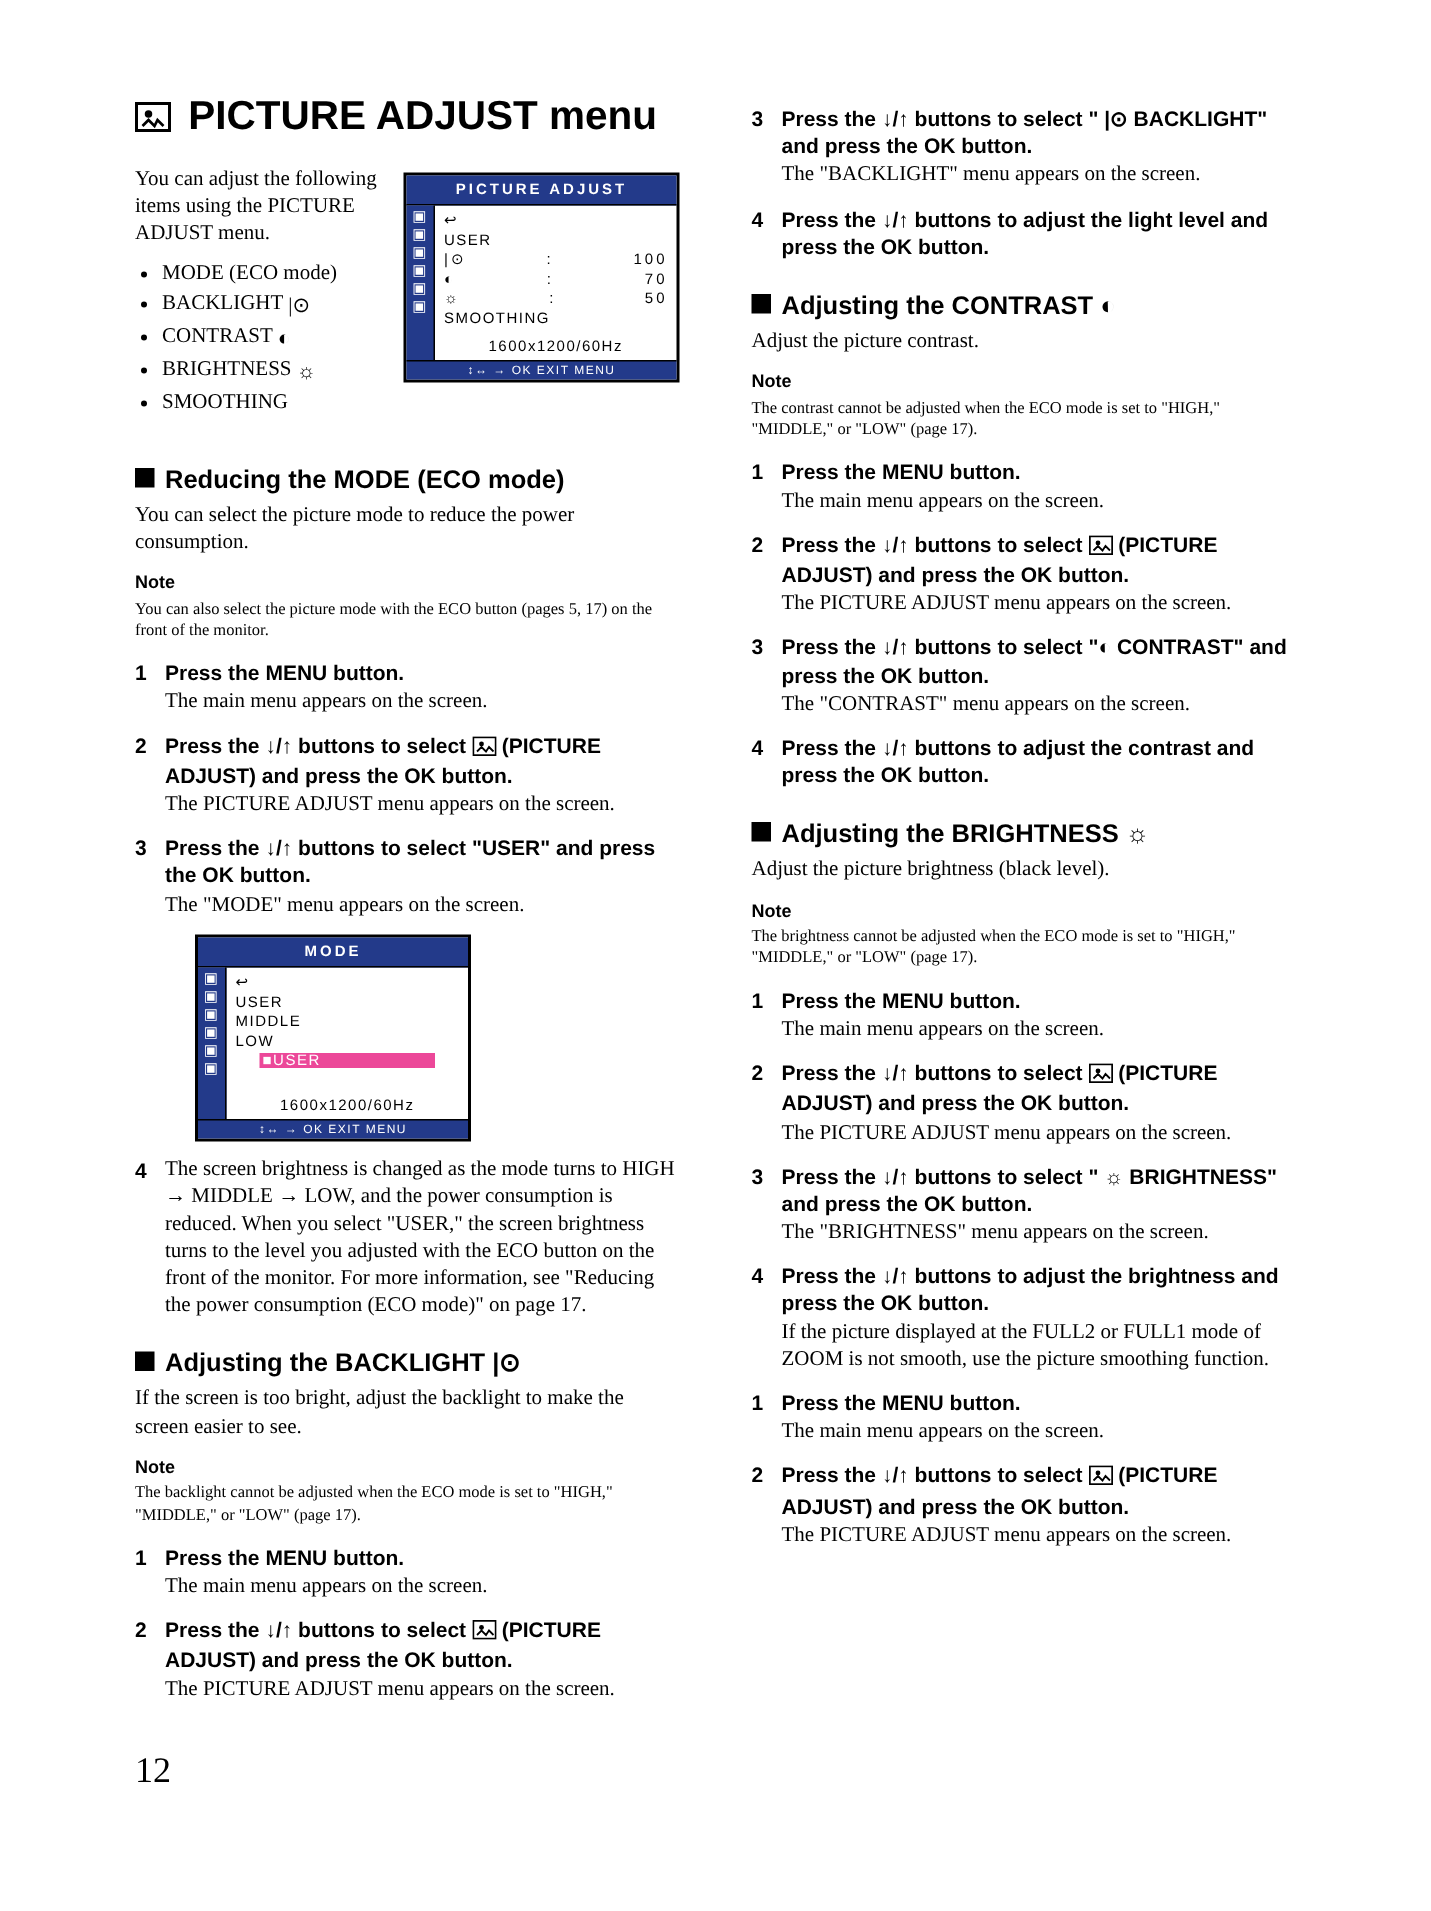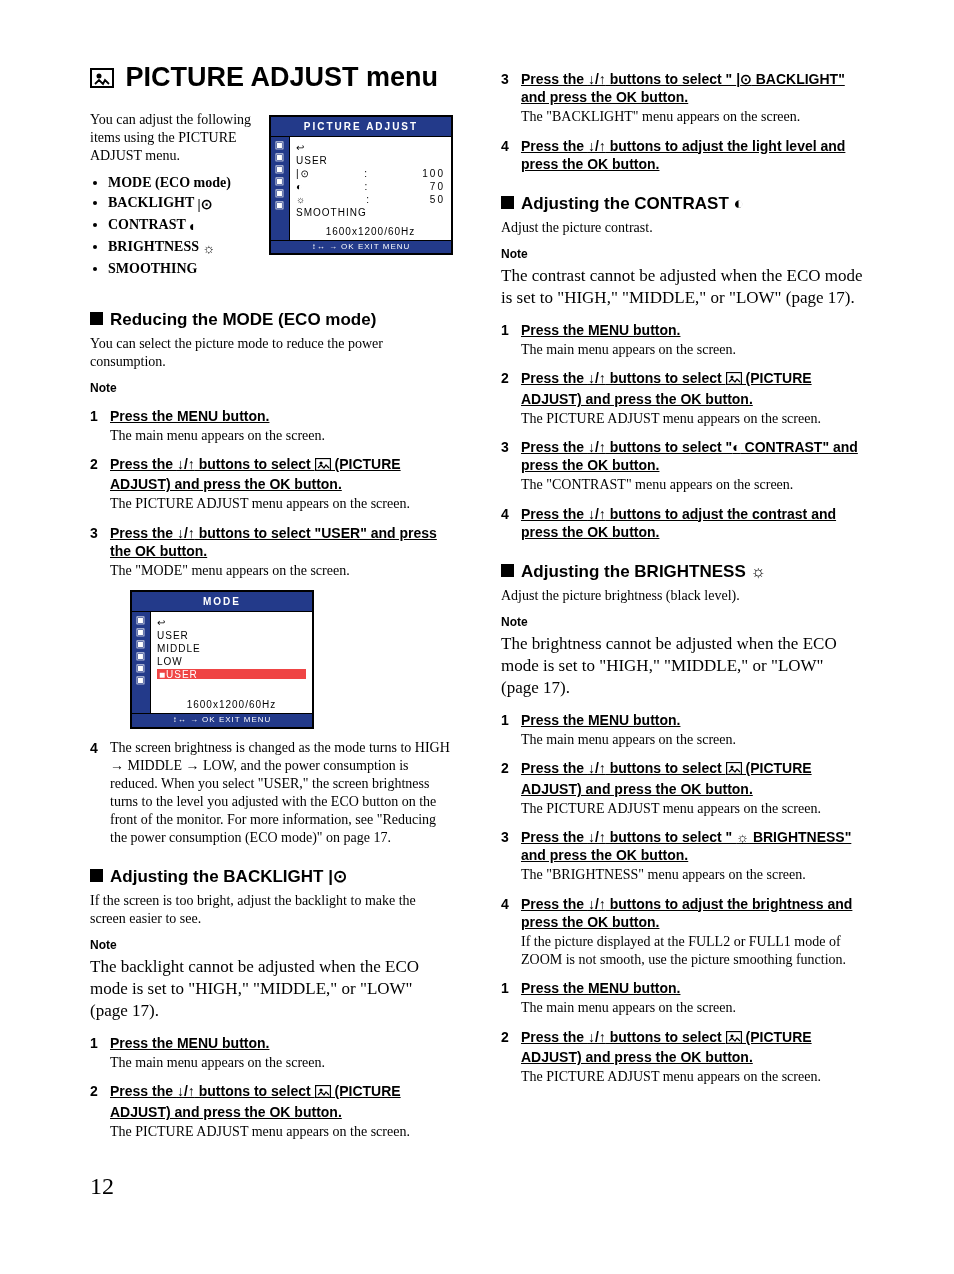--- a/index.html
+++ b/index.html
@@ -31,21 +31,20 @@
   h1 .icon {
     vertical-align: -2px;
     margin-right: 4px;
   }
   .intro {
     margin: 0 0 8px 0;
   }
   ul.bullets {
     margin: 0 0 12px 0;
     padding-left: 18px;
-    font-weight: bold;
   }
   ul.bullets li {
     margin-bottom: 2px;
   }
   .h2 {
     font-family: Arial, Helvetica, sans-serif;
     font-size: 17px;
     font-weight: bold;
     margin: 18px 0 4px 0;
     display: flex;
@@ -66,41 +65,40 @@
   .subp {
     margin: 0 0 10px 0;
   }
   .note-hd {
     font-family: Arial, Helvetica, sans-serif;
     font-size: 12px;
     font-weight: bold;
     margin: 10px 0 2px 0;
   }
   .note-body {
-    font-size: 17px;
+    font-size: 11px;
     margin: 0 0 12px 0;
   }
   .step {
     display: flex;
     margin: 10px 0 0 0;
   }
   .step .num {
     font-family: Arial, Helvetica, sans-serif;
     font-weight: bold;
     width: 20px;
     flex-shrink: 0;
   }
   .step .body {
     flex: 1;
   }
   .step .body .cmd {
     font-family: Arial, Helvetica, sans-serif;
     font-weight: bold;
     margin-bottom: 2px;
-    text-decoration: underline;
   }
   .step .body .res {
     font-family: "Times New Roman", Times, serif;
     font-weight: normal;
   }
   .page-num {
     font-size: 24px;
     margin-top: 30px;
   }
   
@@ -142,23 +140,23 @@
   .osd .main {
     flex: 1;
     padding: 4px 6px 2px 6px;
   }
   .osd .row {
     display: flex;
     justify-content: space-between;
     letter-spacing: 2px;
   }
   .osd .bar {
-    background: #ef4444;
+    background: #ec4899;
     height: 10px;
-    margin: 1px 0;
+    margin: 1px 16px;
   }
   .osd .foot {
     border-top: 1px solid #000;
     background: #233a8a;
     color: #fff;
     text-align: center;
     font-size: 8px;
     letter-spacing: 1px;
     padding: 1px 0;
   }
@@ -239,20 +237,21 @@
         <li><span>SMOOTHING</span></li>
       </ul>
     </div>
 
     <div class="h2">
         <span class="sq"></span>
         <span class="h2text">Reducing the MODE (ECO mode)</span>
       </div>
     <p class="subp">You can select the picture mode to reduce the power consumption.</p>
     <div class="note-hd">Note</div>
+    <p class="note-body">You can also select the picture mode with the ECO button (pages 5, 17) on the front of the monitor.</p>
 
     <div class="step">
       <div class="num">1</div>
       <div class="body">
           <div class="cmd">Press the MENU button.</div>
           <div class="res">The main menu appears on the screen.</div>
         </div>
     </div>
     <div class="step">
       <div class="num">2</div>

